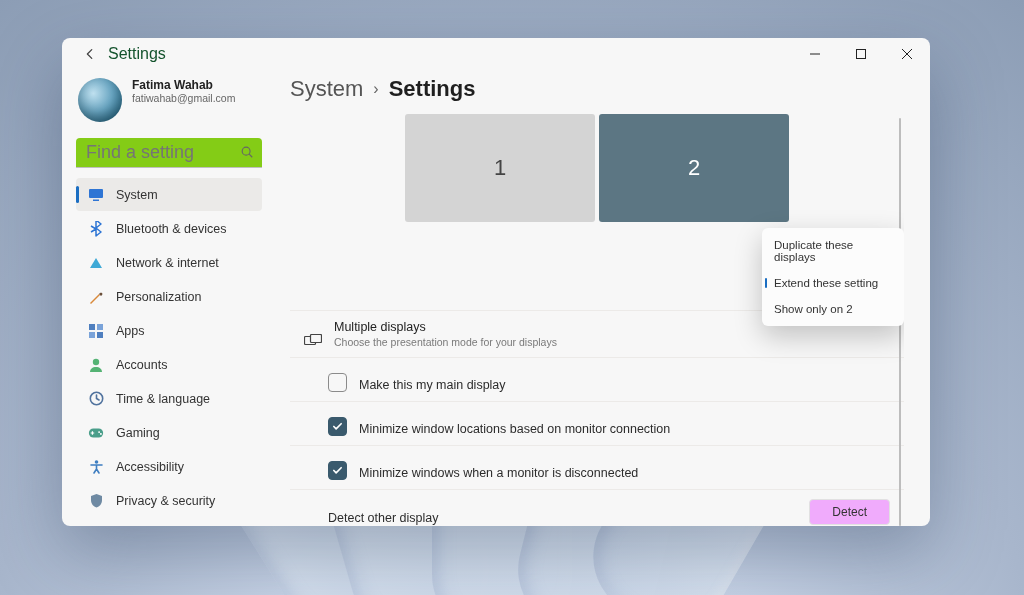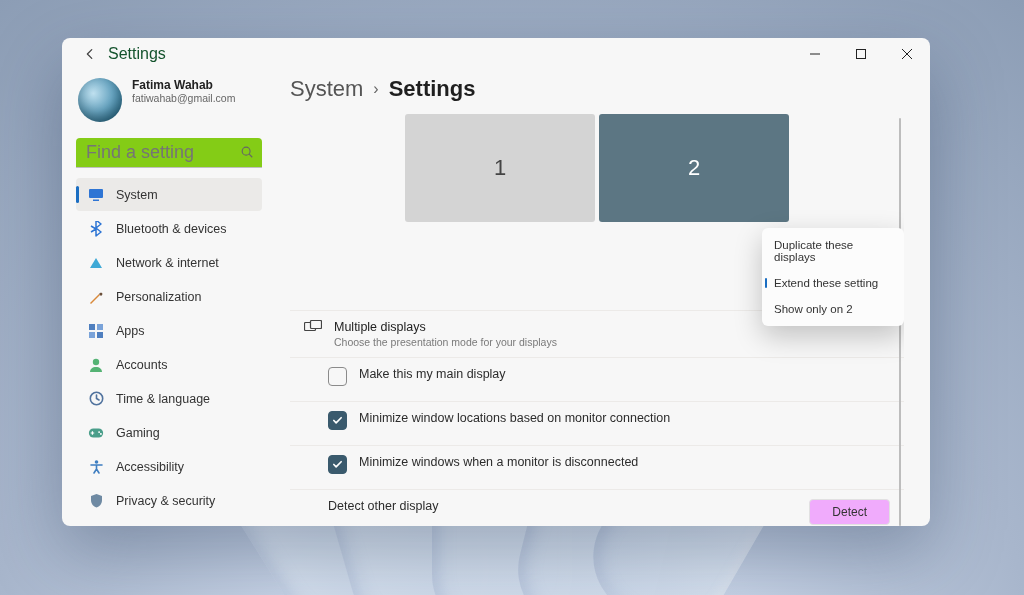--- a/index.html
+++ b/index.html
@@ -66,21 +66,21 @@
     .screen2{width:190px;height:108px;background:#5c7683;color:#fff}
     .toolbar{display:flex;gap:10px;margin:26px 0 0;align-self:flex-end;padding-right:4px}
     .btn{background:#f0abfc;border:1px solid #e1e1e1;border-radius:4px;padding:6px 20px;font-size:12px;color:#333;cursor:pointer}
 
     .dropdown{position:absolute;right:0;top:114px;width:142px;background:#fcfcfc;
       border-radius:6px;box-shadow:0 10px 28px rgba(0,0,0,.22);padding:4px 0;z-index:20}
     .dropdown div{padding:7px 12px;font-size:11.5px;color:#333;cursor:pointer;position:relative}
     .dropdown div.sel::before{content:"";position:absolute;left:3px;top:8px;bottom:8px;width:2px;background:#1b6ec2;border-radius:2px}
 
     .panel{margin-top:6px;border-top:1px solid #eceae8}
-    .row{display:flex;align-items:flex-start;min-height:44px;padding:9px 14px;border-bottom:1px solid #eceae8;font-size:12.5px;color:#2c2c2c;gap:12px}
+    .row{display:flex;align-items:flex-end;min-height:44px;padding:9px 14px;border-bottom:1px solid #eceae8;font-size:12.5px;color:#2c2c2c;gap:12px}
     .row .ic{width:18px;color:#444;display:flex;justify-content:center}
     .row-title{font-size:12.5px;color:#222}
     .row-sub{font-size:10.5px;color:#7a7a7a}
     .two-line-content{display:flex;flex-direction:column;gap:2px}
     .chk{width:19px;height:19px;border:1.5px solid #8b8b8b;border-radius:4px;display:flex;align-items:center;justify-content:center;flex-shrink:0}
     .chk.on{background:#3a5a6d;border-color:#3a5a6d;color:#fff;font-size:12px}
     .row-indent{padding-left:38px}
     .row .btn{margin-left:auto;padding:5px 22px}
 
     .scroll-track{position:absolute;right:3px;top:4px;bottom:0;width:2px;background:#bdbdbd;border-radius:1px}

